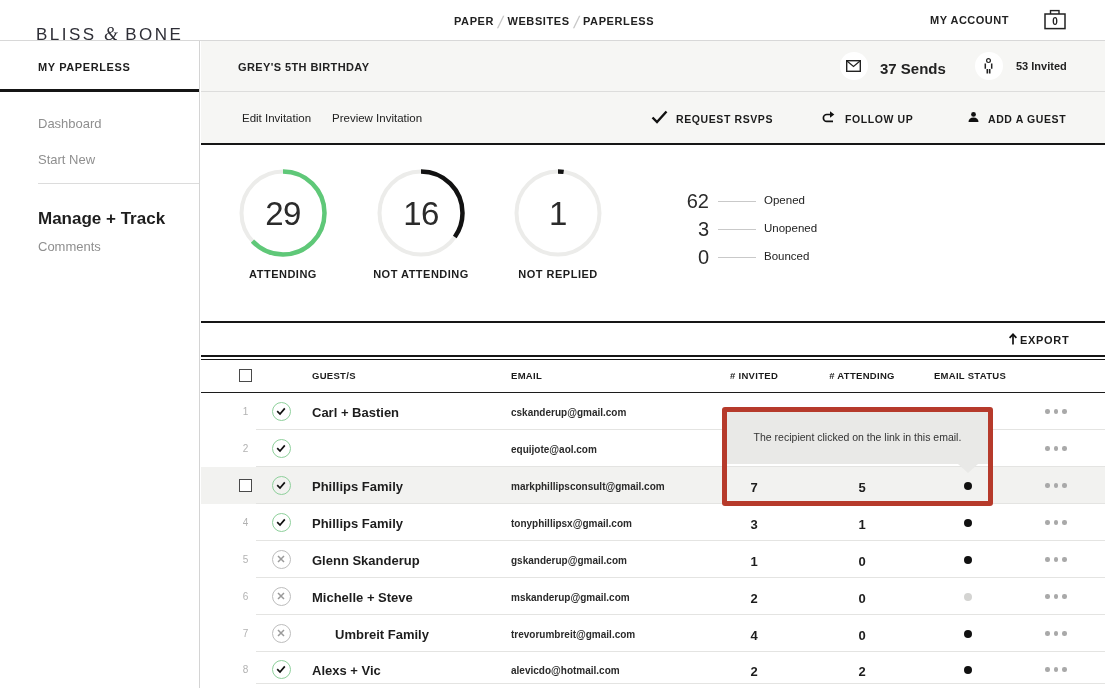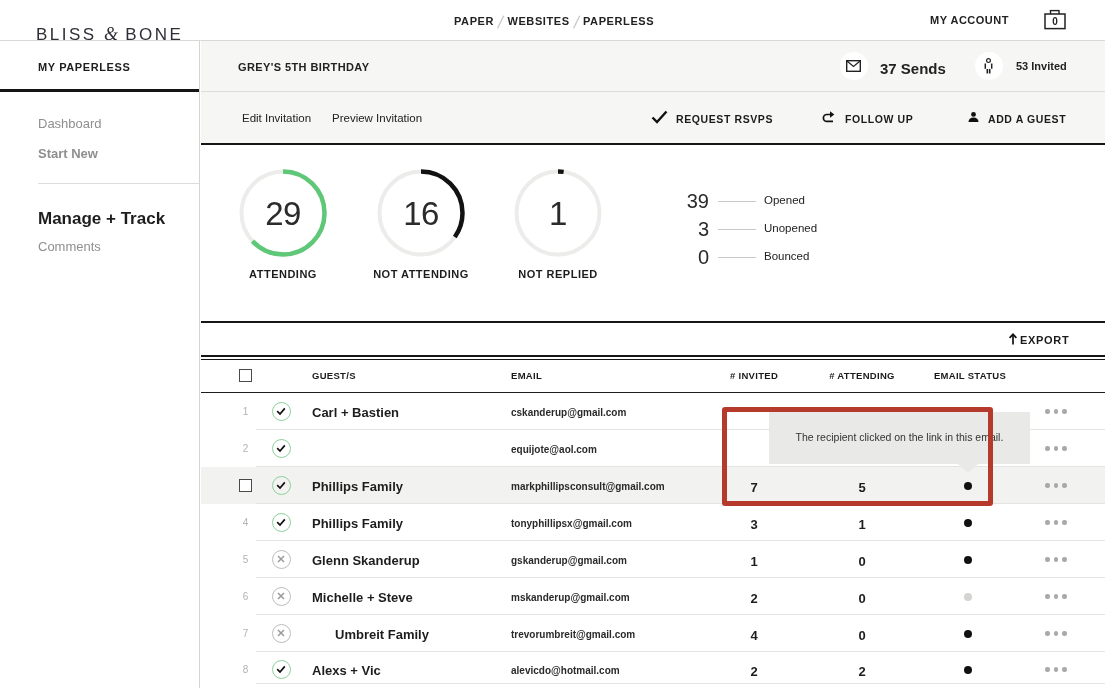--- a/index.html
+++ b/index.html
@@ -64,21 +64,21 @@
 .rdot { position:absolute; left:763px; width:8px; height:8px; border-radius:50%; background:#111; }
 .rdot.gray { background:#d4d4d2; }
 .rmenu { position:absolute; left:844px; display:flex; gap:4px; }
 .rmenu i { width:4.5px; height:4.5px; border-radius:50%; background:#a9a9a9; }
 .sic { position:absolute; left:71px; width:19px; height:19px; border-radius:50%; }
 .sic.yes { border:1.5px solid #8ed09b; }
 .sic.no { border:1.5px solid #bdbdbd; }
 .sic svg { position:absolute; left:0; top:0; }
 
 
-.bubble { position:absolute; left:769px; top:412px; width:261px; height:52px; background:#e9e9e7; z-index:20; }
+.bubble { position:absolute; left:727px; top:412px; width:261px; height:52px; background:#e9e9e7; z-index:20; }
 .bubble-txt { position:absolute; left:0; top:19px; width:100%; text-align:center; font-size:10.5px; color:#333; }
 .tail { position:absolute; left:948px; top:464px; z-index:20; }
 .redbox { position:absolute; left:722px; top:407px; width:271px; height:99px; border:5px solid #b63a2b; border-radius:3px; z-index:30; }
 </style>
 </head>
 <body>
 <div id="app">
 
   <div class="topbar"></div>
   <div class="logo">BLISS <span class="amp">&amp;</span> BONE</div>
@@ -87,21 +87,21 @@
   <svg class="bag" width="22" height="21" viewBox="0 0 22 21">
     <rect x="6.5" y="1.6" width="8.5" height="4" fill="#fff" stroke="#222" stroke-width="1.4"></rect>
     <rect x="1" y="5" width="20" height="14.6" fill="#fff" stroke="#222" stroke-width="1.5"></rect>
     <text x="11" y="16" text-anchor="middle" font-size="10" font-weight="bold" fill="#222" font-family="Liberation Sans, sans-serif">0</text>
   </svg>
 
   <div class="sidebar"></div>
   <div class="sb-title">MY PAPERLESS</div>
   <div class="sb-rule"></div>
   <div class="sb-link" style="top:116px;">Dashboard</div>
-  <div class="sb-link" style="top:146px;font-weight:bold;">Start New</div>
+  <div class="sb-link" style="top:152px;">Start New</div>
   <div class="sb-sep"></div>
   <div class="sb-cur" style="top:209px;">Manage + Track</div>
   <div class="sb-link" style="top:239px;">Comments</div>
 
   <div class="band"></div>
   <div class="band-sep"></div>
   <div class="ev-title">GREY'S 5TH BIRTHDAY</div>
   <div class="circ-ic" style="left:839.5px; top:52px;"></div>
   <svg class="abs" style="left:846px; top:60px;" width="15" height="12" viewBox="0 0 15 12">
     <rect x="0.7" y="0.7" width="13.6" height="10.6" fill="none" stroke="#222" stroke-width="1.4"></rect>
@@ -154,21 +154,21 @@
 
   <div class="donut" style="left:514px; top:169px;">
     <svg width="88" height="88" viewBox="0 0 88 88">
       <circle cx="44" cy="44" r="41.5" fill="none" stroke="#ececea" stroke-width="4"></circle>
       <circle cx="44" cy="44" r="41.5" fill="none" stroke="#121212" stroke-width="4.5" stroke-dasharray="5.7 300" transform="rotate(-90 44 44)"></circle>
     </svg>
   </div>
   <div class="donut-num" style="left:514px; top:195px;">1</div>
   <div class="donut-lab" style="left:508px; top:268px; width:100px;">NOT REPLIED</div>
 
-  <div class="leg-num" style="left:669px; top:190px;">39</div>
+  <div class="leg-num" style="left:669px; top:190px;">62</div>
   <div class="leg-line" style="left:718px; top:201px;"></div>
   <div class="leg-lab" style="left:764px; top:194px;">Opened</div>
   <div class="leg-num" style="left:669px; top:218px;">3</div>
   <div class="leg-line" style="left:718px; top:229px;"></div>
   <div class="leg-lab" style="left:764px; top:222px;">Unopened</div>
   <div class="leg-num" style="left:669px; top:246px;">0</div>
   <div class="leg-line" style="left:718px; top:257px;"></div>
   <div class="leg-lab" style="left:764px; top:250px;">Bounced</div>
 
   <div class="exp-top"></div>

